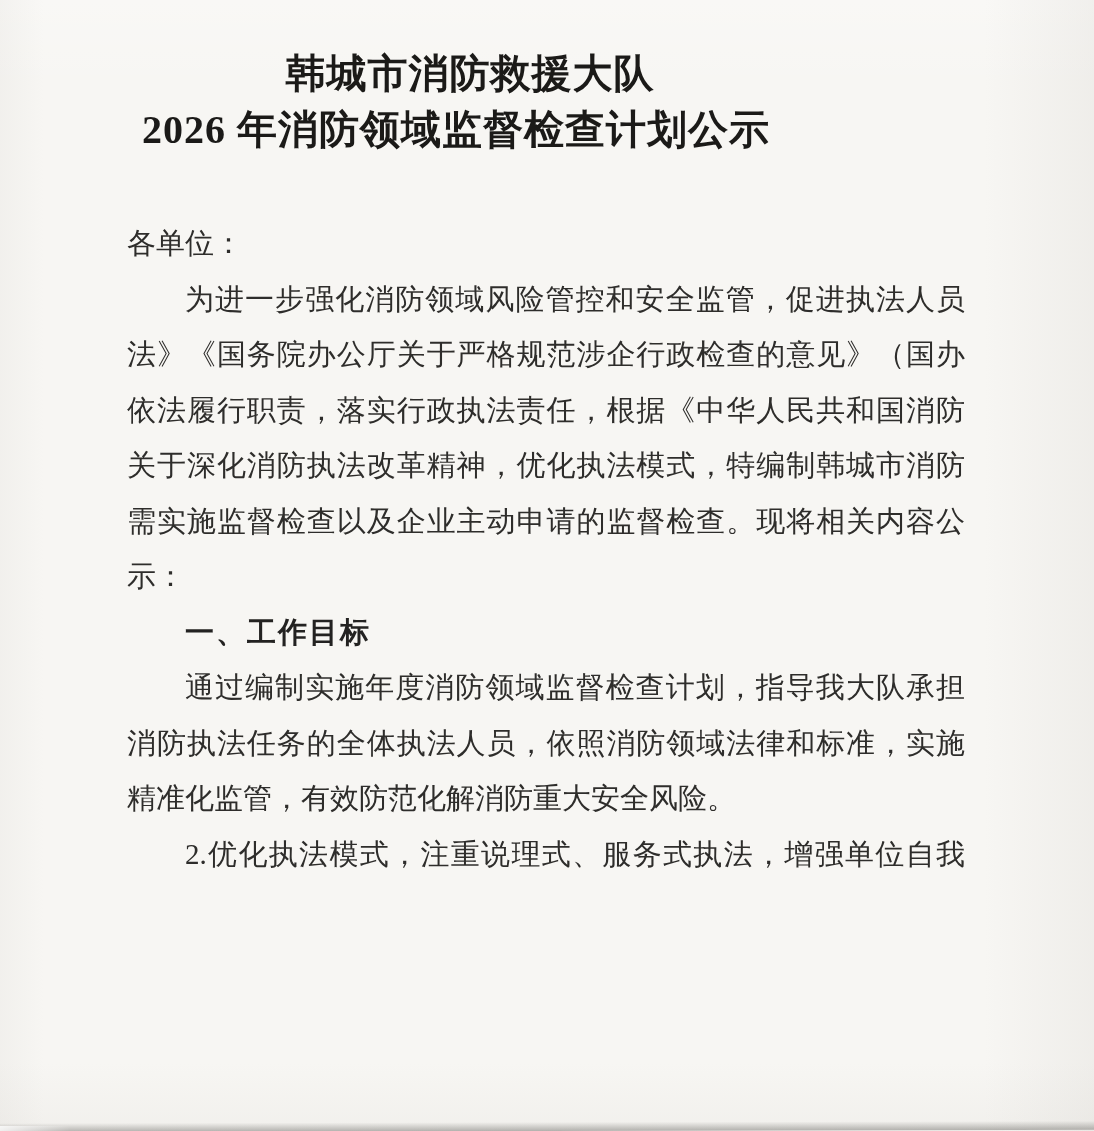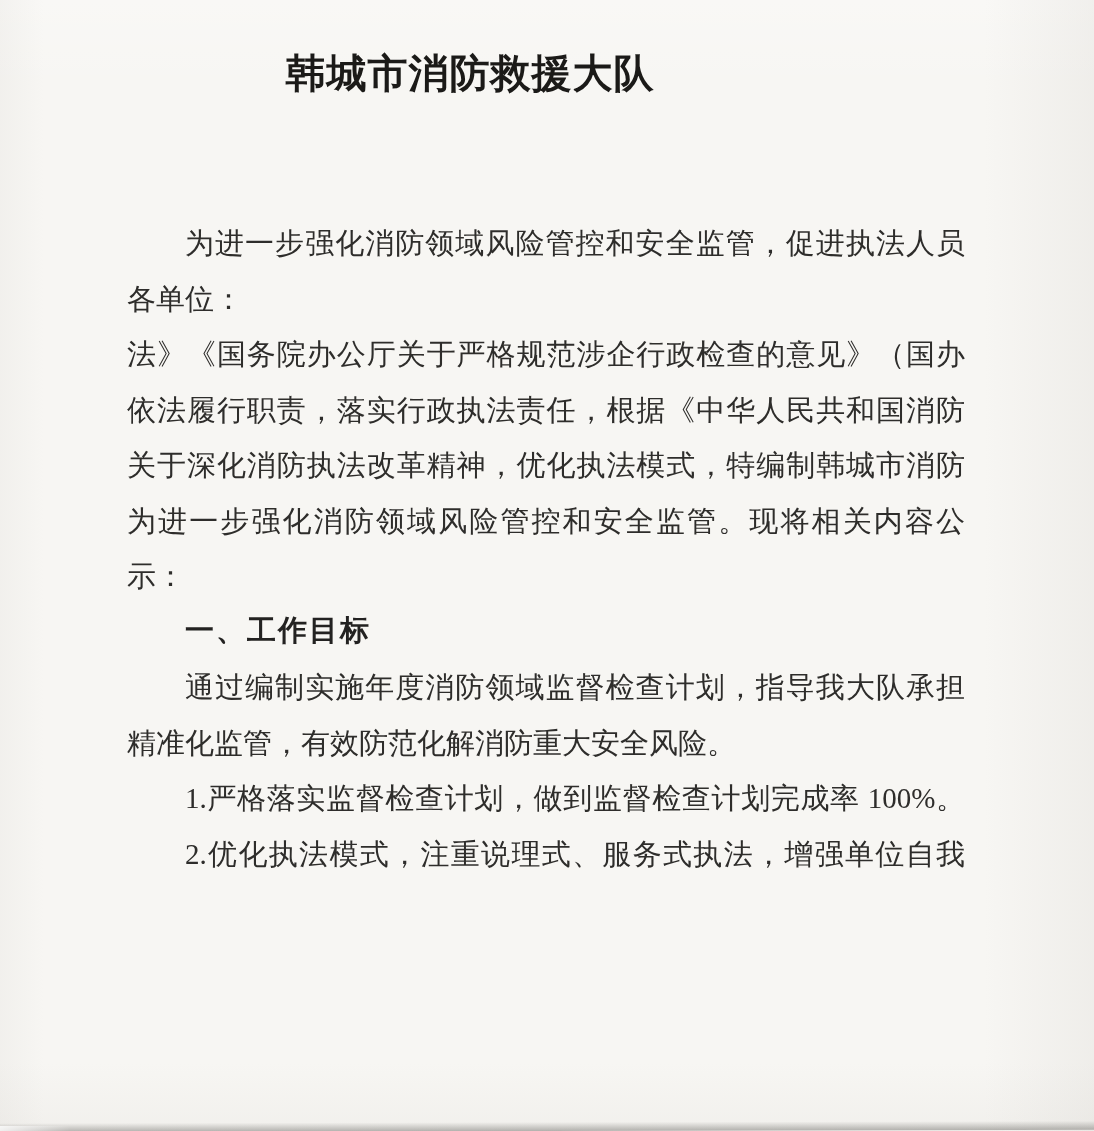--- a/index.html
+++ b/index.html
@@ -41,21 +41,21 @@
     white-space:nowrap;
     overflow:visible;
   }
   .line.j{
     text-align:justify;
     text-align-last:justify;
     white-space:normal;
   }
   .line.ind{text-indent:2em;}
   .line.heading{
-    font-family:Liberation Mono, monospace;
+    font-family:Liberation Sans, sans-serif;
     font-weight:700;
     color:#232221;
     letter-spacing:2px;
   }
   
   .scan-speck{
     position:absolute;left:428px;top:806px;width:5px;height:4px;
     background:rgba(110,108,104,0.38);border-radius:50%;
   }
   .scan-edge-shadow{
@@ -68,32 +68,33 @@
     background:linear-gradient(to right, rgba(255,255,255,0.8), rgba(255,255,255,0));
   }
 </style>
 </head>
 <body>
 
 <div class="paper-texture"></div>
 
 <div class="title-wrap">
   <div class="title-line l1">韩城市消防救援大队</div>
+  <div class="title-line l2">2026 年消防领域监督检查计划公示</div>
 </div>
 
 <div class="content">
+  <div class="line">各单位：</div>
   <div class="line ind j">为进一步强化消防领域风险管控和安全监管，促进执法人员</div>
-  <div class="line">各单位：</div>
   <div class="line j">法》《国务院办公厅关于严格规范涉企行政检查的意见》（国办</div>
   <div class="line j">依法履行职责，落实行政执法责任，根据《中华人民共和国消防</div>
   <div class="line j">关于深化消防执法改革精神，优化执法模式，特编制韩城市消防</div>
-  <div class="line j">为进一步强化消防领域风险管控和安全监管。现将相关内容公</div>
+  <div class="line j">需实施监督检查以及企业主动申请的监督检查。现将相关内容公</div>
   <div class="line">示：</div>
   <div class="line ind heading">一、工作目标</div>
   <div class="line ind j">通过编制实施年度消防领域监督检查计划，指导我大队承担</div>
+  <div class="line j">消防执法任务的全体执法人员，依照消防领域法律和标准，实施</div>
   <div class="line">精准化监管，有效防范化解消防重大安全风险。</div>
-  <div class="line ind j">1.严格落实监督检查计划，做到监督检查计划完成率 100%。</div>
   <div class="line ind j">2.优化执法模式，注重说理式、服务式执法，增强单位自我</div>
 </div>
 
 <div class="scan-speck"></div>
 <div class="scan-edge-shadow"></div>
 <div class="scan-edge-shadow-left"></div>
 
 </body></html>

